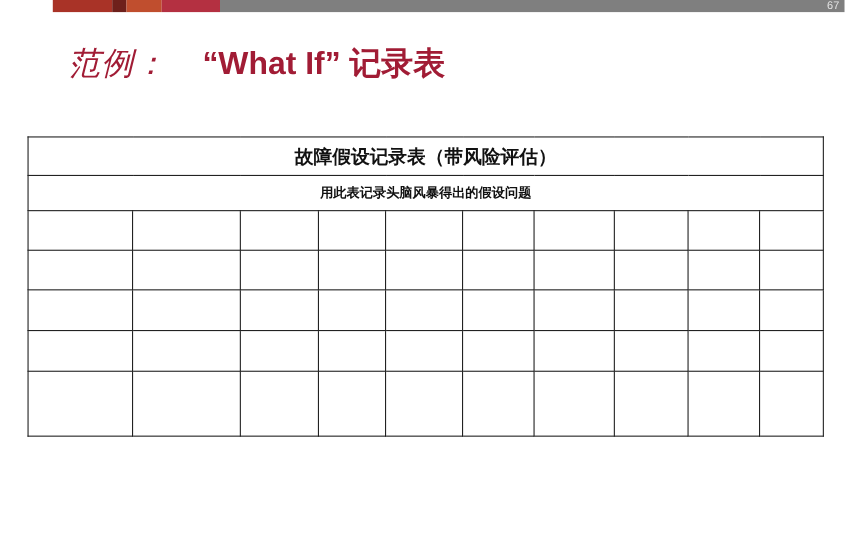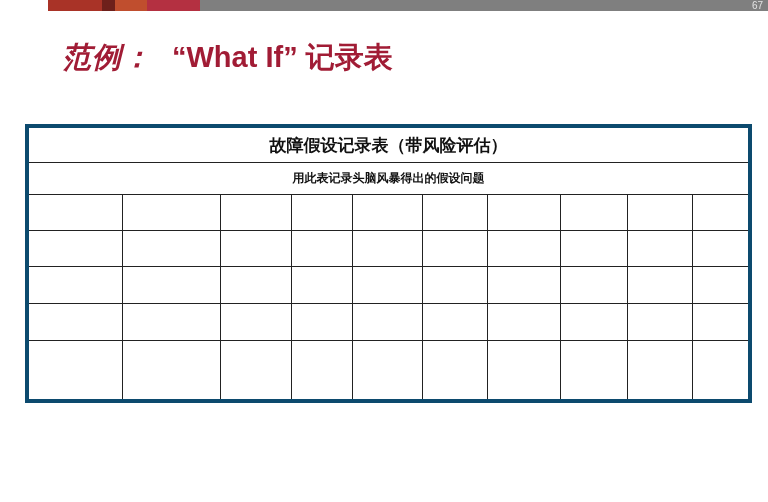--- a/index.html
+++ b/index.html
@@ -37,46 +37,46 @@
   .title-line {
     position: absolute;
     top: 38px; left: 62px;
     white-space: nowrap;
     font-size: 29px;
     font-weight: bold;
   }
   .title-prefix {
     font-family: "Liberation Serif", serif;
     font-style: italic;
-    font-weight: bold;
+    font-weight: normal;
     letter-spacing: 1px;
   }
   .title-main {
-    margin-left: 20px;
+    margin-left: 32px;
     font-family: "Liberation Sans", sans-serif;
     font-weight: bold;
   }
 
   
   .record-table {
     position: absolute;
     top: 124px; left: 25px;
     width: 723px;
     border-collapse: collapse;
     table-layout: fixed;
     color: #111111;
   }
   .record-table th, .record-table td {
     border: 1px solid #222222;
     padding: 0;
     text-align: center;
     vertical-align: middle;
     overflow: hidden;
   }
-  .record-table { border: 4px solid #0c4a6e; }
+  .record-table { border: 1px solid #0c4a6e; }
   .t-title    { height: 34px; font-size: 17px; font-weight: bold; }
   .t-subtitle { height: 31px; font-size: 12px; font-weight: bold; }
   .col-head-row th {
     height: 52px;
     font-size: 15px;
     font-weight: bold;
     line-height: 1.25;
     white-space: pre-line;
   }
   .record-table tbody tr:nth-child(1) td { height: 35px; }

